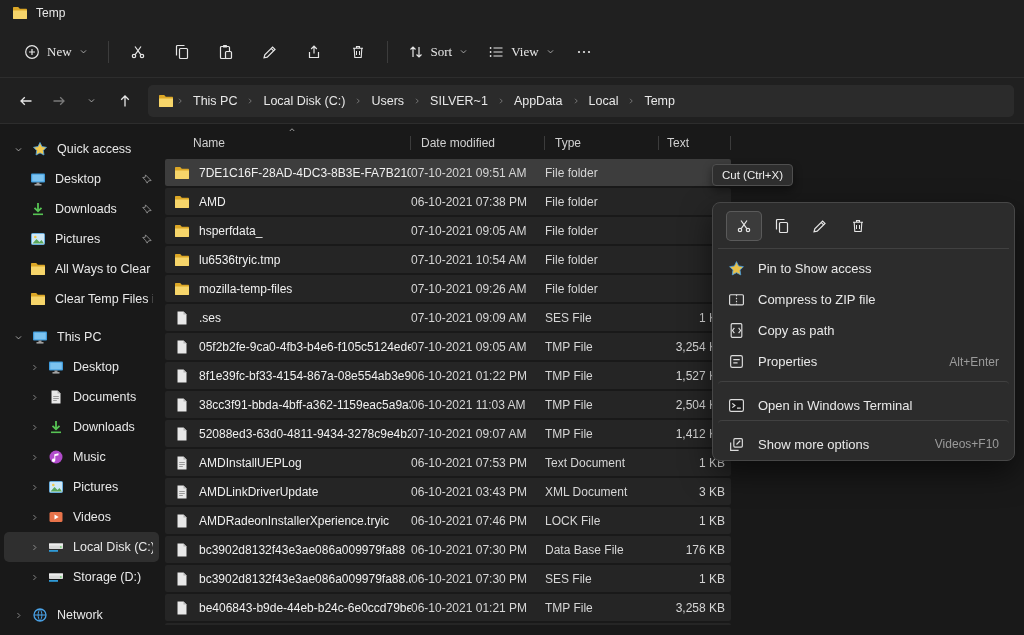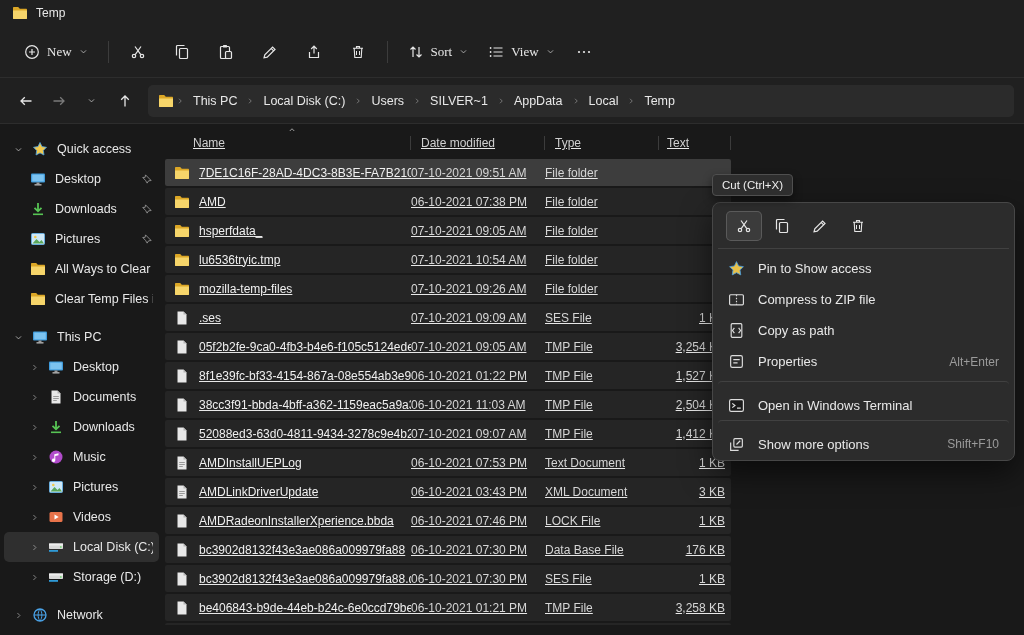--- a/index.html
+++ b/index.html
@@ -51,21 +51,21 @@
   .side-item { padding-left:26px; }
   .side-label { white-space:nowrap; overflow:hidden; }
   .schev { display:none; }
   .side-item.chevd .schev { display:block; }
   .side-item.selected { background:#2f2f2f; }
   .pin { width:12px; height:12px; margin-left:auto; opacity:.8; display:none; flex:none; }
   .side-item.pinned .pin { display:block; }
   .mt { margin-top:8px; }
 
   
-  .filearea { flex:1; min-width:0; position:relative; padding:6px 0 4px 2px;text-decoration:underline; }
+  .filearea { flex:1; min-width:0; position:relative; padding:6px 0 4px 2px; }
   .cols { display:flex; width:566px; height:26px; align-items:center; position:relative;
           color:#d0d0d0; font-size:12px; margin-bottom:3px; }
   .hcell { position:relative; padding-left:10px; height:100%; display:flex; align-items:center; }
   .hcell::after { content:""; position:absolute; right:0; top:6px; height:14px; width:1px; background:#3c3c3c; }
   .h-name { width:246px; padding-left:28px; }
   .h-date { width:134px; }
   .h-type { width:114px; }
   .h-size { width:72px; padding-left:8px; }
   .sort-caret { position:absolute; left:122px; top:-4px; width:10px; height:8px; }
 
@@ -73,21 +73,21 @@
   .file-row { display:flex; align-items:center; height:27px; margin-bottom:2px;
               background:#252525; border-radius:2px; font-size:12px; cursor:default; }
   .file-row.selected { background:#3d3d3d; }
   .cell { white-space:nowrap; overflow:hidden; }
   .c-name { width:246px; display:flex; align-items:center; gap:9px; padding-left:9px; color:#f0f0f0; }
   .c-date { width:134px; color:#d6d6d6; }
   .c-type { width:114px; color:#d6d6d6; }
   .c-size { width:68px; text-align:right; color:#d6d6d6; padding-right:2px; }
 
   
-  .tooltip { position:absolute; left:712px; top:174px; background:#2e2e2e;
+  .tooltip { position:absolute; left:712px; top:164px; background:#2e2e2e;
              border:1px solid #4f4f4f; border-radius:4px; padding:4px 9px;
              font-size:11.5px; color:#eee; box-shadow:0 4px 10px rgba(0,0,0,.45); z-index:30; }
 
   
   .context-menu { position:absolute; left:712px; top:202px; width:303px;
                   background:#2c2c2c; border:1px solid #474747; border-radius:8px;
                   box-shadow:0 12px 30px rgba(0,0,0,.55); padding:5px; z-index:20; }
   .strip { display:flex; align-items:center; gap:2px; padding:3px 8px 7px;
            border-bottom:1px solid #414141; }
   .strip-btn { width:36px; height:30px; display:flex; align-items:center; justify-content:center;
@@ -739,21 +739,21 @@
             <span class="cell c-date">06-10-2021 03:43 PM</span>
             <span class="cell c-type">XML Document</span>
             <span class="cell c-size">3 KB</span>
           </div>
 
           <div class="file-row">
             <span class="cell c-name">
               <svg class="ic16">
                 <use href="#i-file"></use>
               </svg>
-              <span>AMDRadeonInstallerXperience.bbda</span>
+              <span>AMDRadeonInstallerXperience.tryic</span>
             </span>
             <span class="cell c-date">06-10-2021 07:46 PM</span>
             <span class="cell c-type">LOCK File</span>
             <span class="cell c-size">1 KB</span>
           </div>
 
           <div class="file-row">
             <span class="cell c-name">
               <svg class="ic16">
                 <use href="#i-file"></use>
@@ -873,18 +873,18 @@
           </svg>
           <span class="mi-label">Open in Windows Terminal</span>
           <span class="mi-shortcut"></span>
         </div>
 
         <div class="menu-item divided">
           <svg class="mi-icon">
             <use href="#i-moreopts"></use>
           </svg>
           <span class="mi-label">Show more options</span>
-          <span class="mi-shortcut">Shift+F10</span>
+          <span class="mi-shortcut">Videos+F10</span>
         </div>
       </div>
   </div>
 
 </div>
 
 </body></html>

